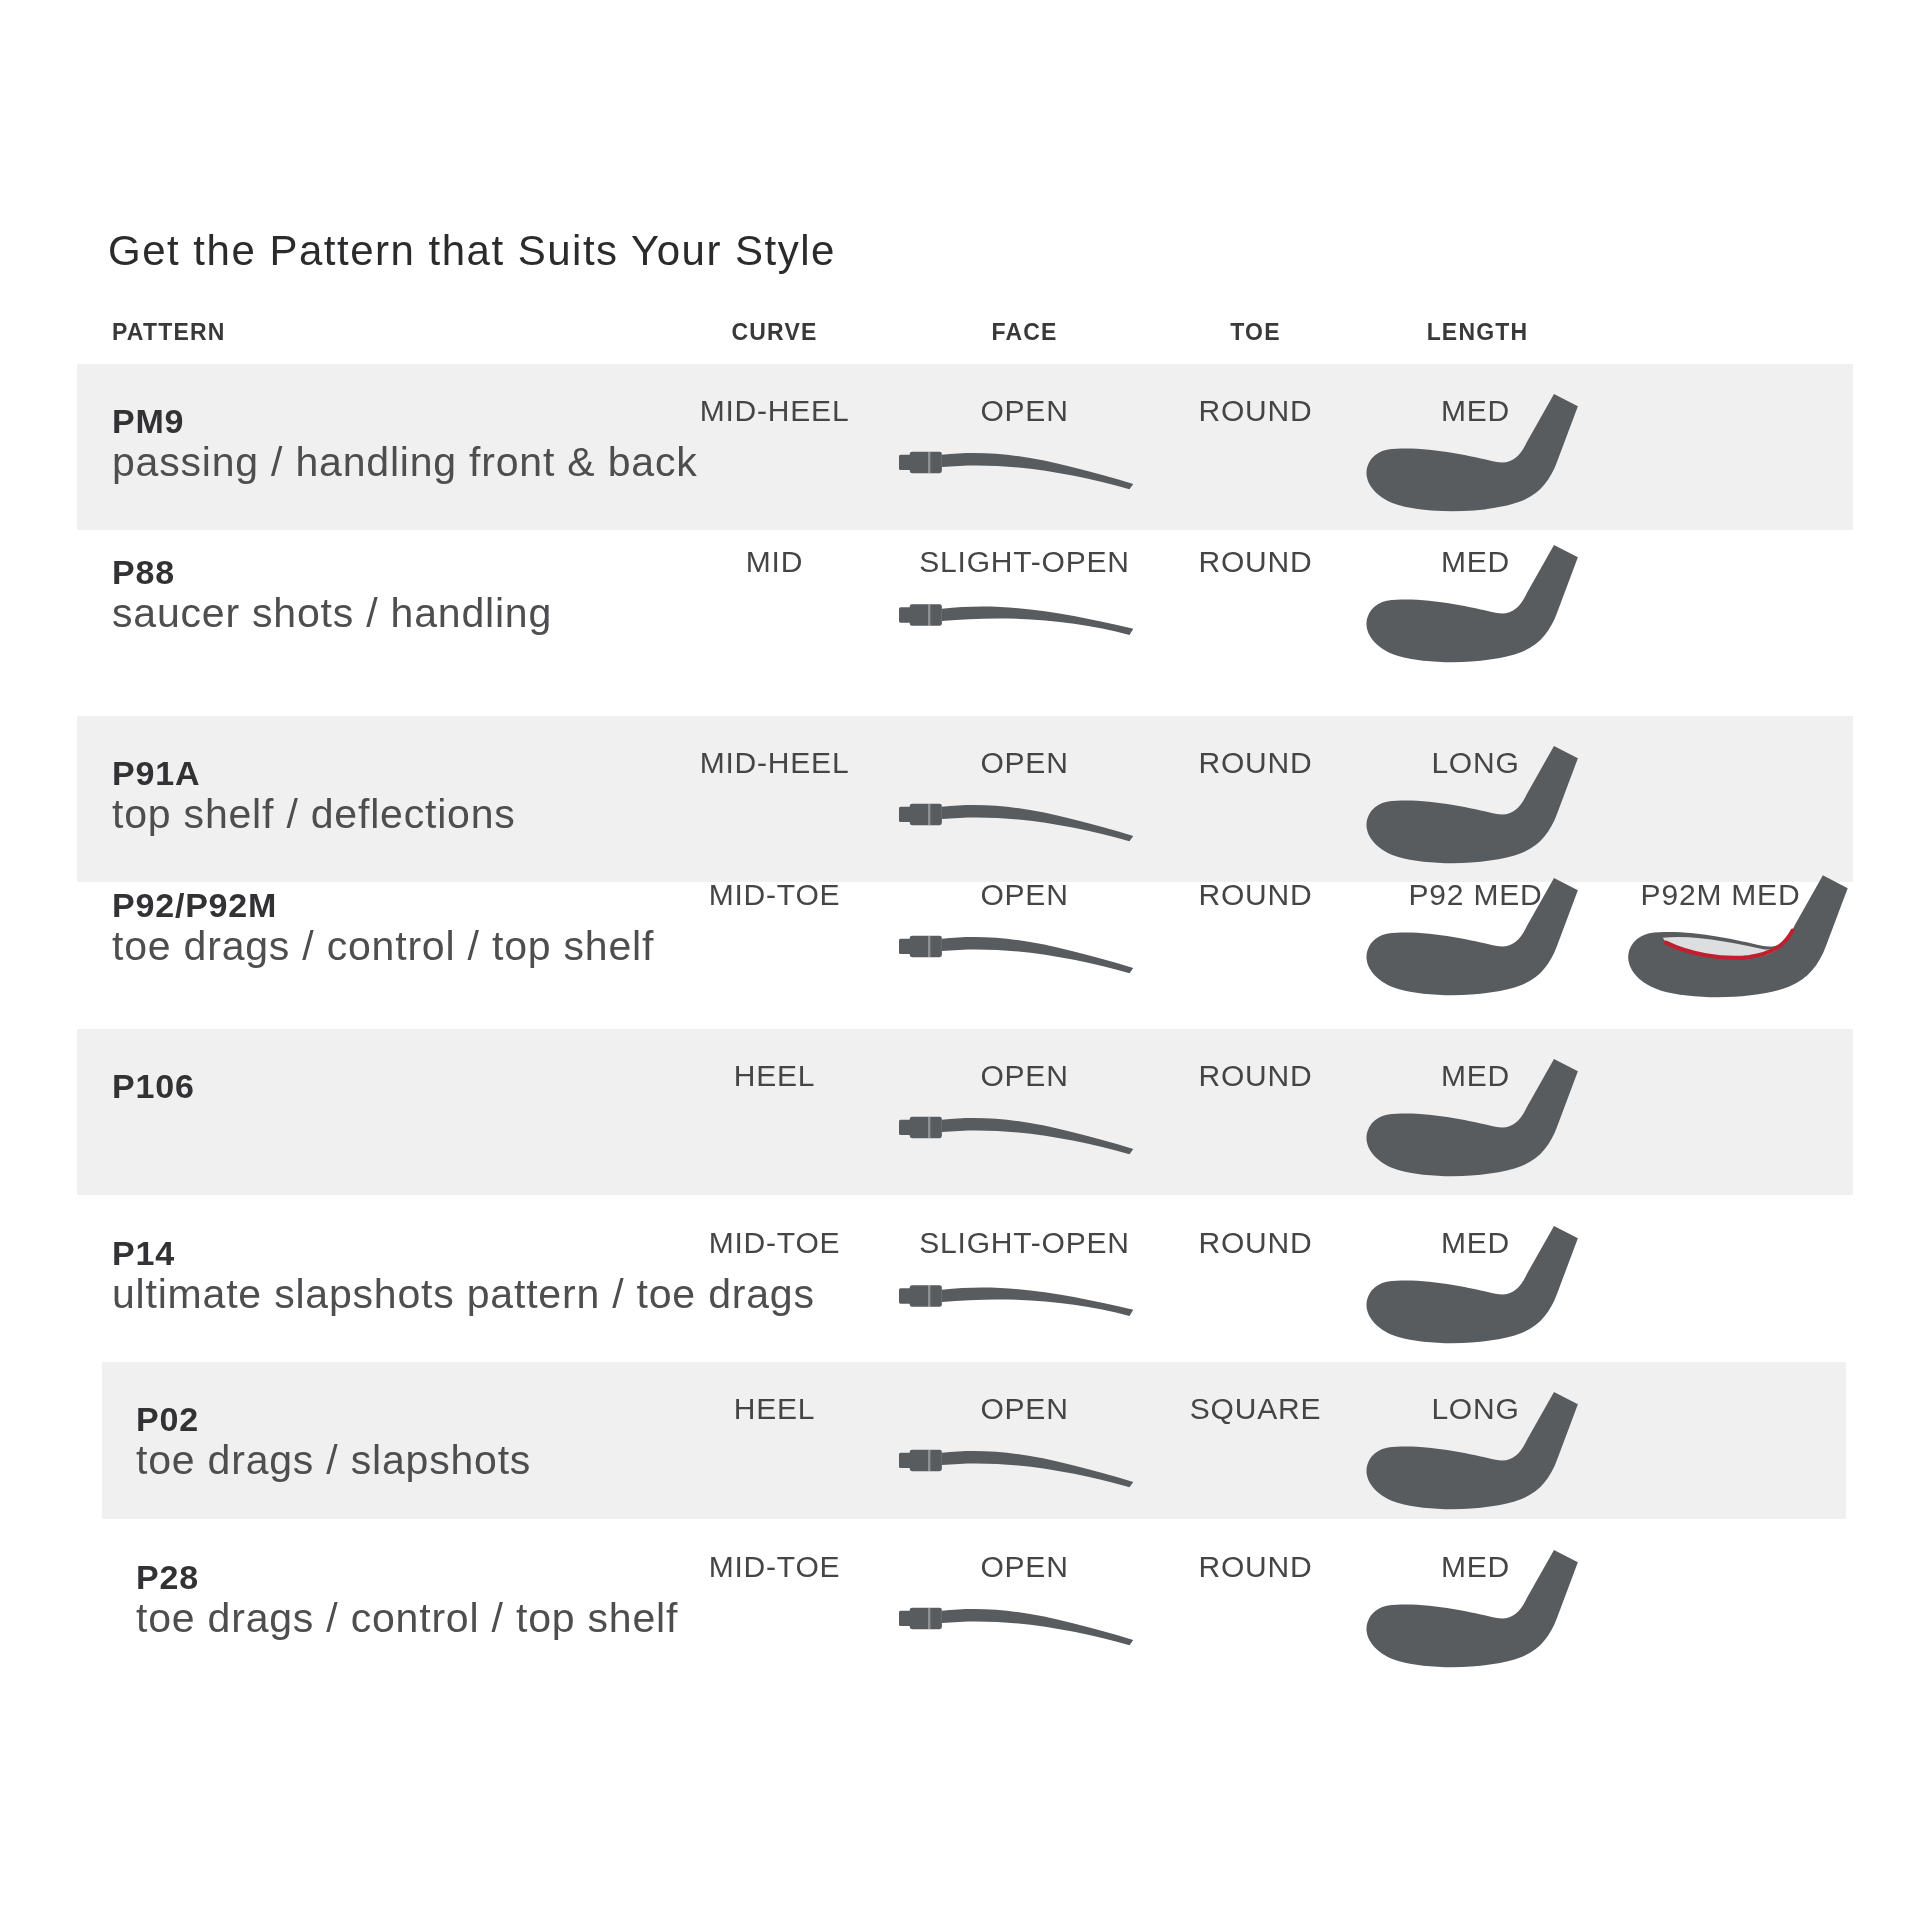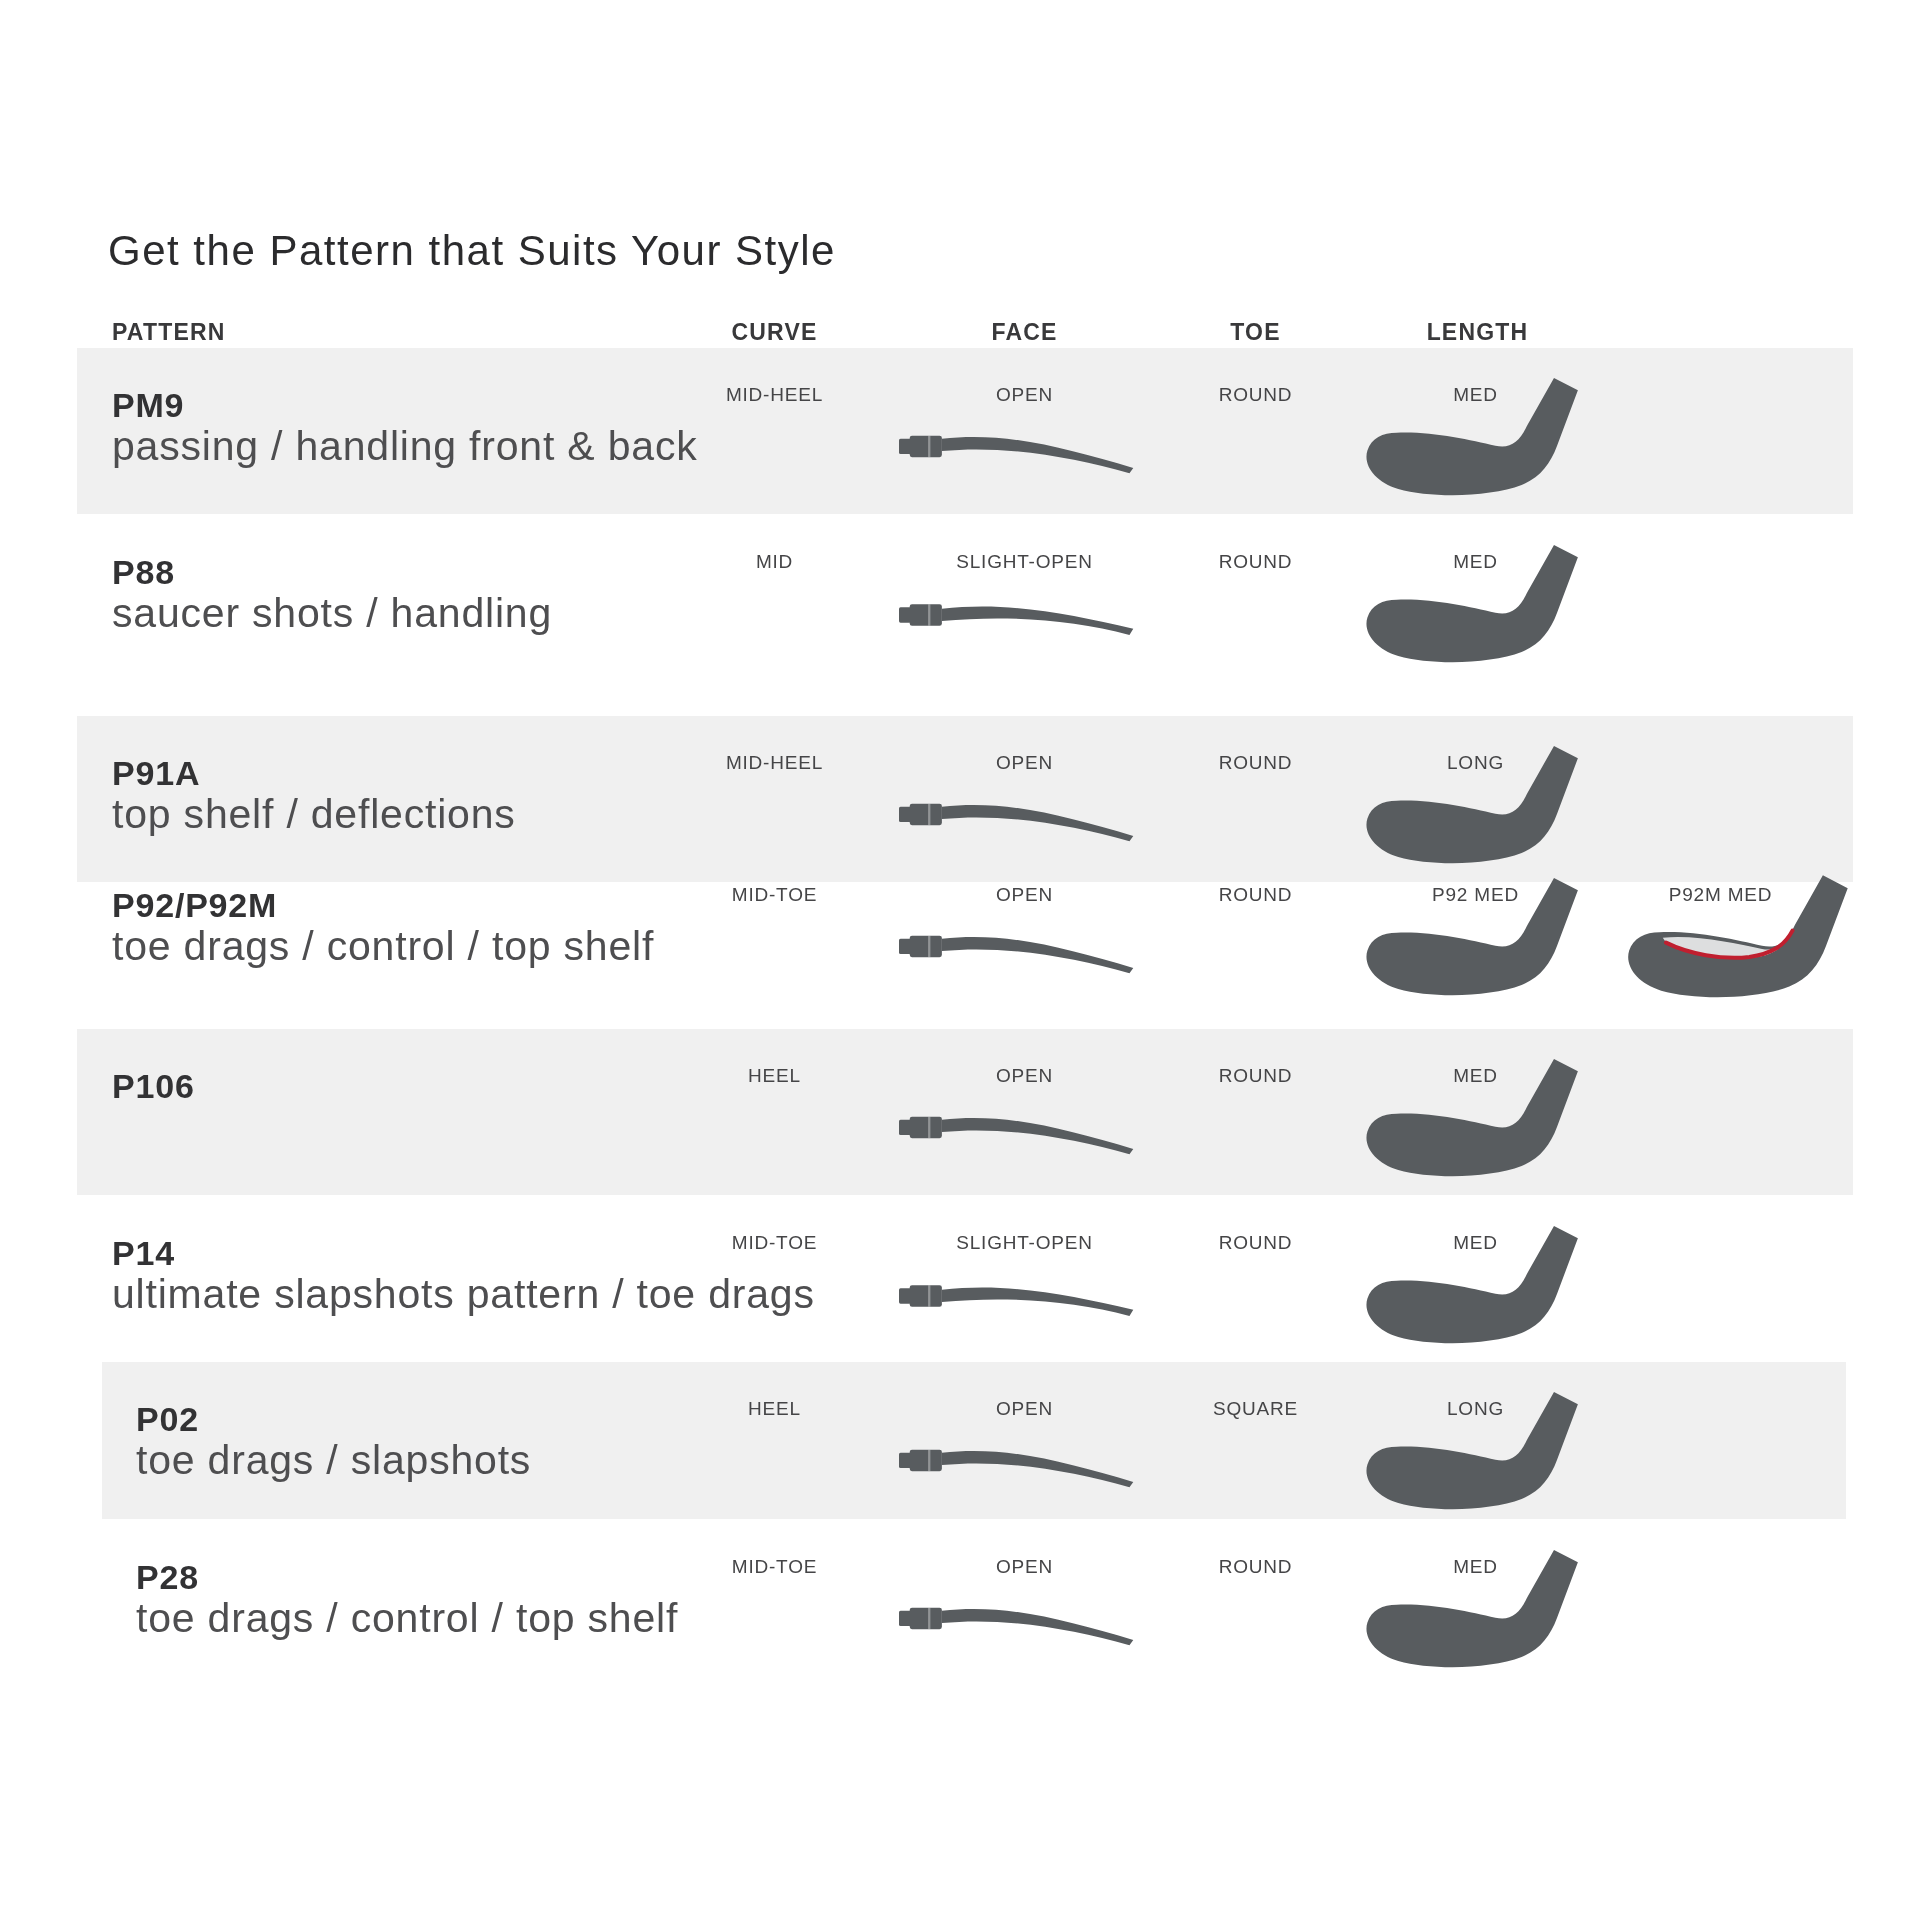--- a/index.html
+++ b/index.html
@@ -23,30 +23,30 @@
   .hdr{position:absolute;top:318px;font-size:23px;font-weight:700;letter-spacing:1.2px;
        color:#39393b;line-height:28px;white-space:nowrap;}
   .hdr.center{width:231px;text-align:center;}
   .hdr-pattern{left:112px;}
   .hdr-curve{left:659px;}
   .hdr-face{left:909px;}
   .hdr-toe{left:1140px;}
   .hdr-length{left:1362px;}
   
   .row{position:absolute;left:0;width:1926px;height:166px;}
-  .r1{top:348px;border-radius:16px;}  .r2{top:515px;}  .r3{top:716px;padding-left:20px;}  .r4{top:848px;}
+  .r1{top:364px;border-radius:16px;}  .r2{top:515px;}  .r3{top:716px;padding-left:20px;}  .r4{top:848px;}
   .r5{top:1029px;} .r6{top:1196px;} .r7{top:1362px;height:157px;} .r8{top:1520px;}
   .band{position:absolute;top:0;bottom:0;left:77px;width:1776px;background:var(--band);}
   .r7 .band{left:102px;width:1744px;}
   .name{position:absolute;left:112px;top:37px;font-size:34px;line-height:40px;
         font-weight:700;letter-spacing:0.8px;color:#323234;white-space:nowrap;}
   .desc{position:absolute;left:112px;top:77px;font-size:41px;line-height:42px;
         font-weight:400;letter-spacing:0.8px;color:var(--ink-soft);white-space:nowrap;}
   .r7 .name,.r7 .desc,.r8 .name,.r8 .desc{left:136px;}
-  .val{position:absolute;top:31px;width:231px;text-align:center;font-size:19px;
+  .val{position:absolute;top:31px;width:231px;text-align:center;font-size:30px;
        line-height:32px;letter-spacing:0.8px;color:var(--ink-val);white-space:nowrap;}
   .val.curve{left:659px;}
   .val.face{left:909px;}
   .val.toe{left:1140px;}
   .val.len{left:1360px;}
   .val.len2{left:1605px;}
   .curve-illo{position:absolute;left:898px;top:77px;width:247px;height:49px;}
   .blade{position:absolute;left:1352px;top:26px;width:239px;height:125px;}
   .blade2{position:absolute;left:1607px;top:20px;width:254px;height:133px;}
   .defs{position:absolute;width:0;height:0;}

